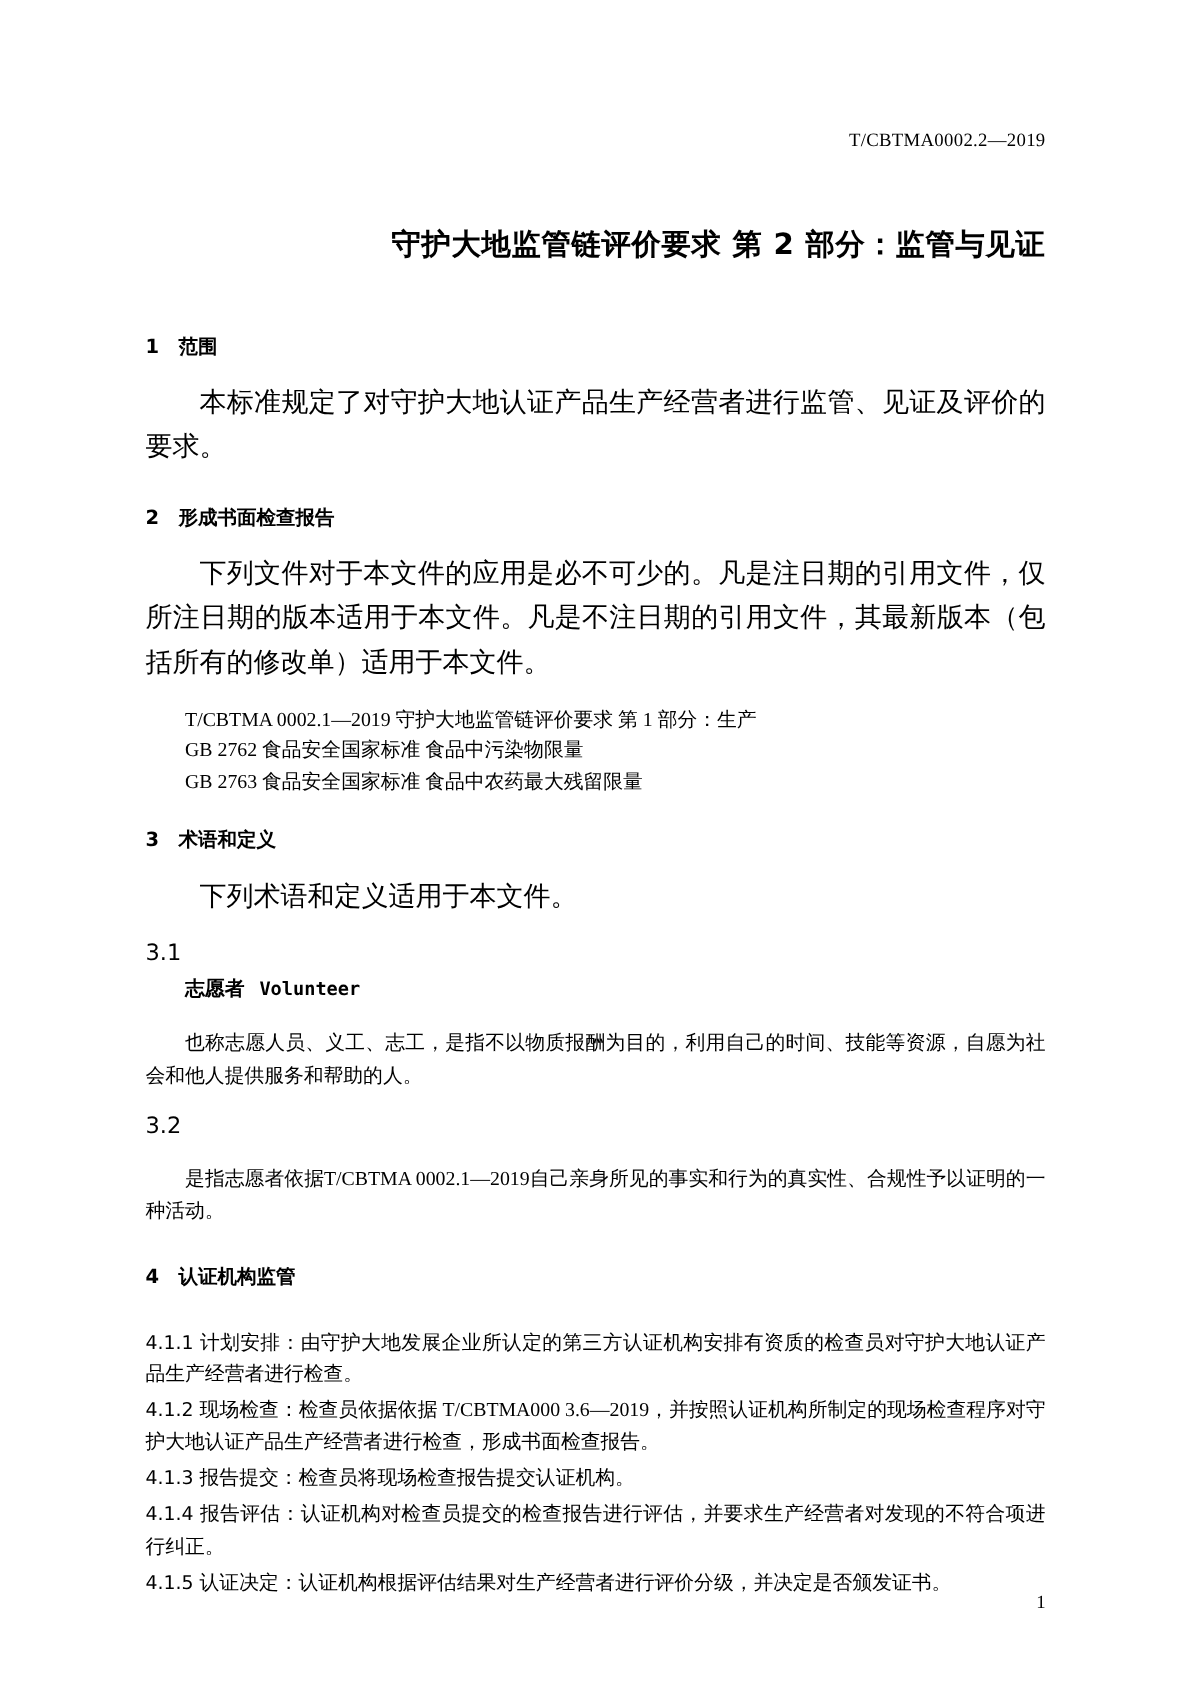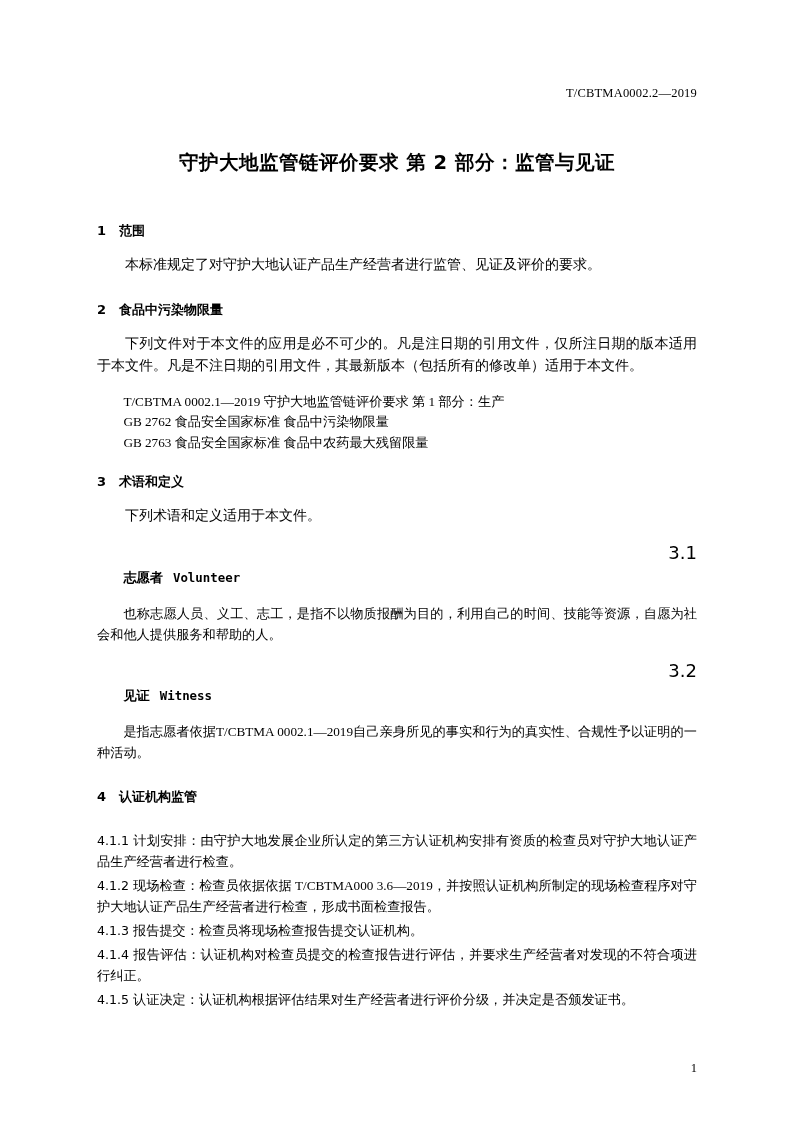--- a/index.html
+++ b/index.html
@@ -22,21 +22,21 @@
     overflow: hidden;
   }
   .doc-code {
     text-align: right;
     font-size: 12.5px;
     letter-spacing: 0.2px;
     font-family: "Liberation Serif", serif;
     margin: 0 0 48px 0;
   }
   h1.doc-title {
-    text-align: center;
+    text-align: right;
     font-size: 19.5px;
     font-weight: bold;
     font-family: "DejaVu Sans", "Liberation Sans", sans-serif;
     margin: 0 0 46px 0;
     letter-spacing: 0.5px;
   }
   .clause-head {
     font-size: 13px;
     font-weight: bold;
     font-family: "DejaVu Sans", "Liberation Sans", sans-serif;
@@ -50,40 +50,39 @@
     font-size: 12.8px;
     font-weight: bold;
     font-family: "DejaVu Sans", "Liberation Sans", sans-serif;
     margin: 0 0 12px 0;
   }
   .sub-head .num {
     display: inline-block;
     min-width: 30px;
   }
   .para {
-    font-size: 14px;
+    font-size: 18px;
     line-height: 1.62;
     margin: 0 0 14px 0;
     text-align: justify;
     text-justify: inter-ideograph;
   }
   .para.indent {
     text-indent: 2em;
   }
   .ref-line {
     font-size: 13.2px;
     line-height: 1.55;
     margin: 0;
     text-indent: 2em;
   }
   .term-num {
-    font-size: 18px;
+    font-size: 15px;
     font-family: "DejaVu Sans", "Liberation Sans", sans-serif;
     margin: 0 0 6px 0;
-    text-align: right;
   }
   .term-name {
     font-size: 13.2px;
     font-weight: bold;
     font-family: "DejaVu Sans", "Liberation Sans", sans-serif;
     margin: 0 0 4px 0;
     text-indent: 2em;
   }
   .term-name .en {
     font-family: "DejaVu Sans Mono", "Liberation Mono", monospace;
@@ -132,44 +131,41 @@
   <h1 class="doc-title">守护大地监管链评价要求  第 2 部分：监管与见证</h1>
 
   <div class="clause-head">
     <span class="num">1</span><span>范围</span>
   </div>
   <p class="para indent">本标准规定了对守护大地认证产品生产经营者进行监管、见证及评价的要求。</p>
 
   <div class="gap-sm"></div>
 
   <div class="clause-head">
-    <span class="num">2</span><span>食品中污染物限量</span>
+    <span class="num">2</span><span>形成书面检查报告</span>
   </div>
   <p class="para indent">下列文件对于本文件的应用是必不可少的。凡是注日期的引用文件，仅所注日期的版本适用于本文件。凡是不注日期的引用文件，其最新版本（包括所有的修改单）适用于本文件。</p>
   <p class="ref-line">T/CBTMA 0002.1—2019  守护大地监管链评价要求  第 1 部分：生产</p>
   <p class="ref-line">GB 2762  食品安全国家标准    食品中污染物限量</p>
   <p class="ref-line">GB 2763  食品安全国家标准    食品中农药最大残留限量</p>
 
   <div class="gap-md"></div>
 
   <div class="clause-head">
     <span class="num">3</span><span>术语和定义</span>
   </div>
   <p class="para indent">下列术语和定义适用于本文件。</p>
 
   <div class="term-num">3.1</div>
   <div class="term-name">
     <span>志愿者</span><span class="en">Volunteer</span>
   </div>
   <p class="term-body">也称志愿人员、义工、志工，是指不以物质报酬为目的，利用自己的时间、技能等资源，自愿为社会和他人提供服务和帮助的人。</p>
 
   <div class="term-num">3.2</div>
-  <div class="term-name">
-    <span>见证</span><span class="en">Witness</span>
-  </div>
   <p class="term-body">是指志愿者依据T/CBTMA 0002.1—2019自己亲身所见的事实和行为的真实性、合规性予以证明的一种活动。</p>
 
   <div class="gap-sm"></div>
 
   <div class="clause-head">
     <span class="num">4</span><span>认证机构监管</span>
   </div>
 
   <div class="gap-sm"></div>
 

